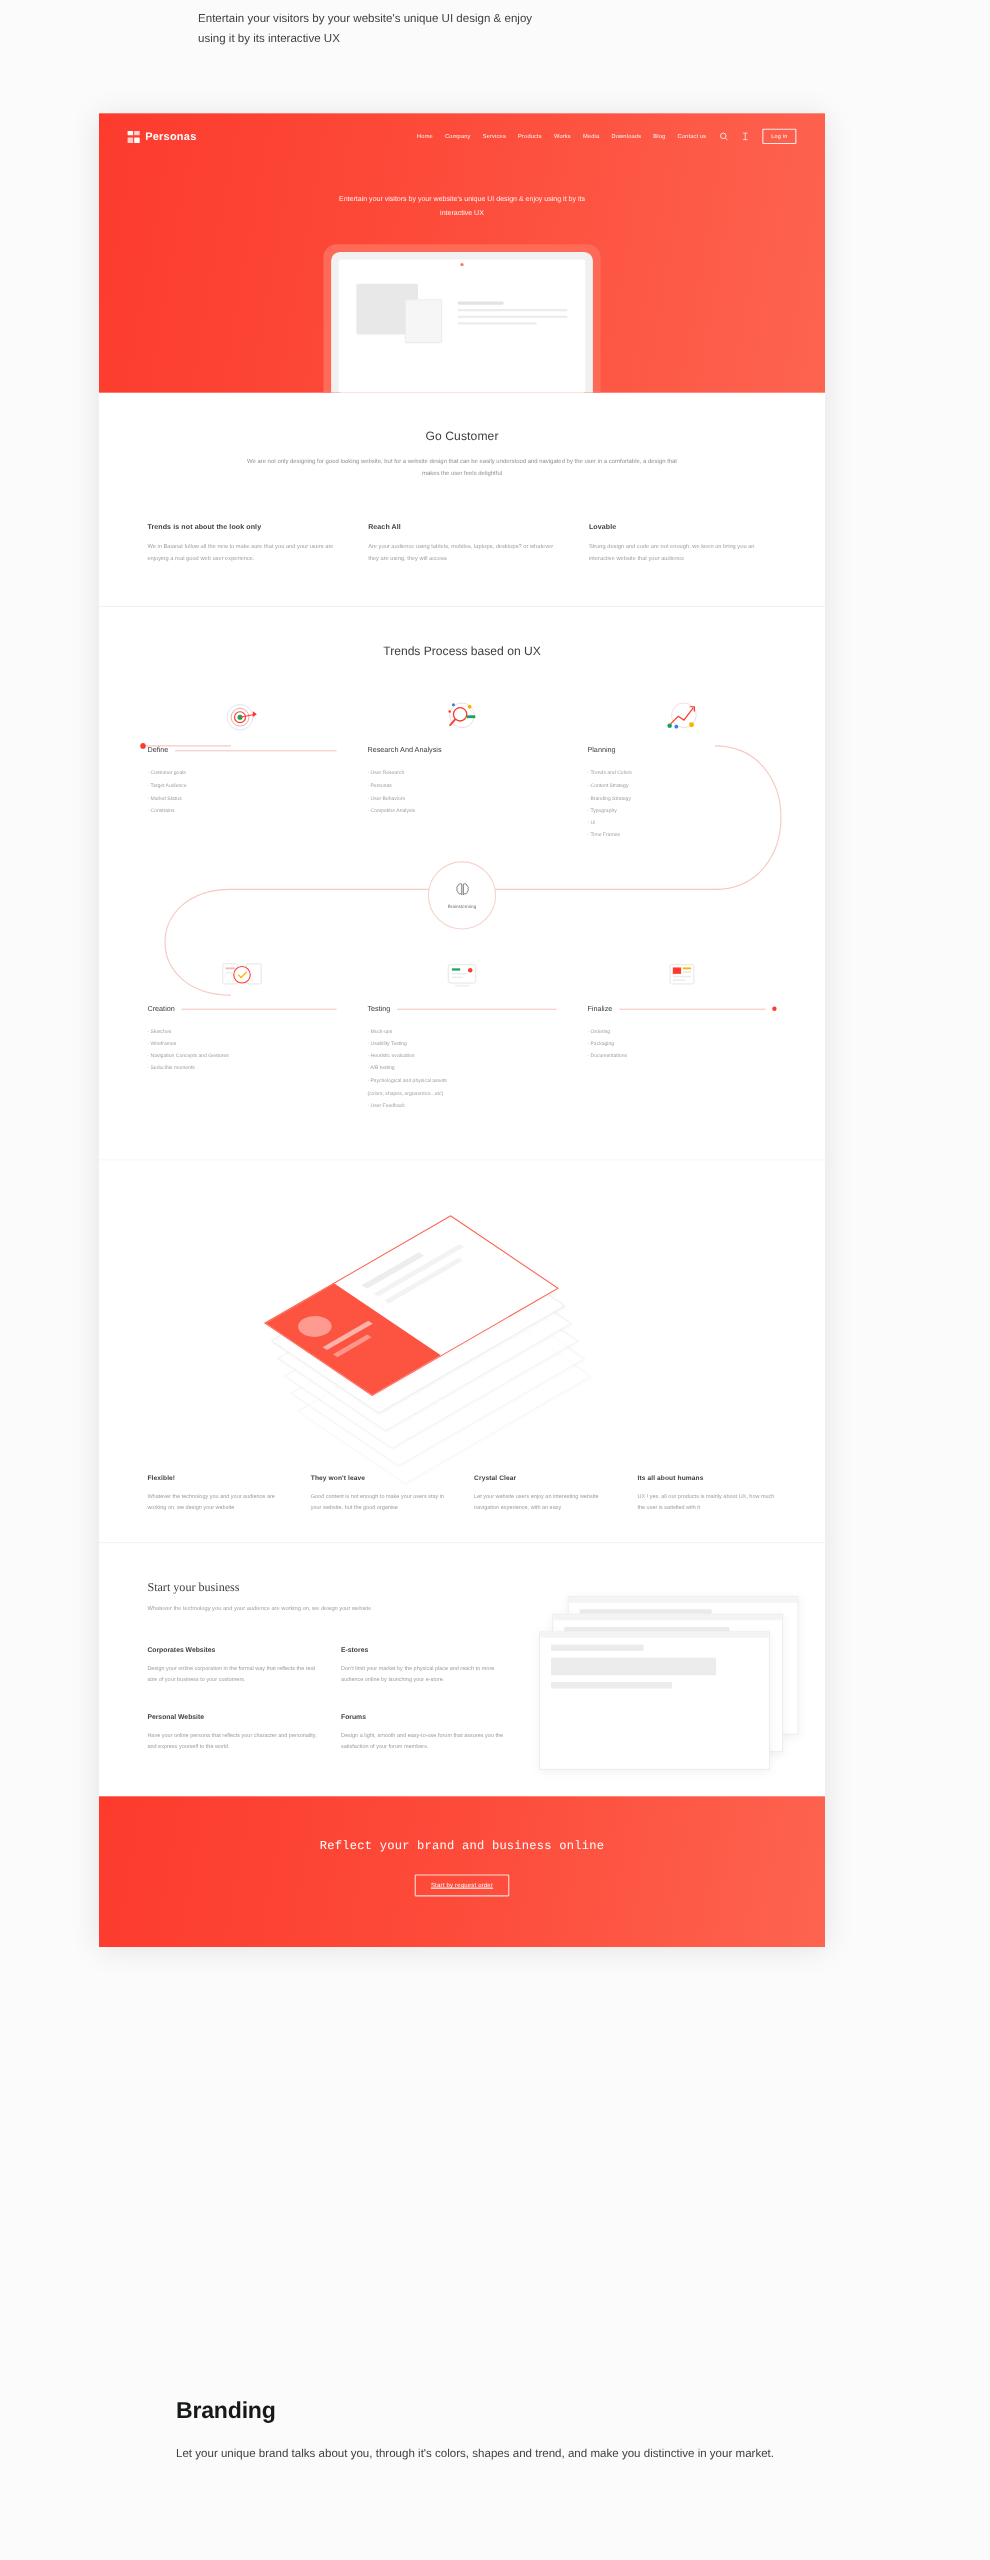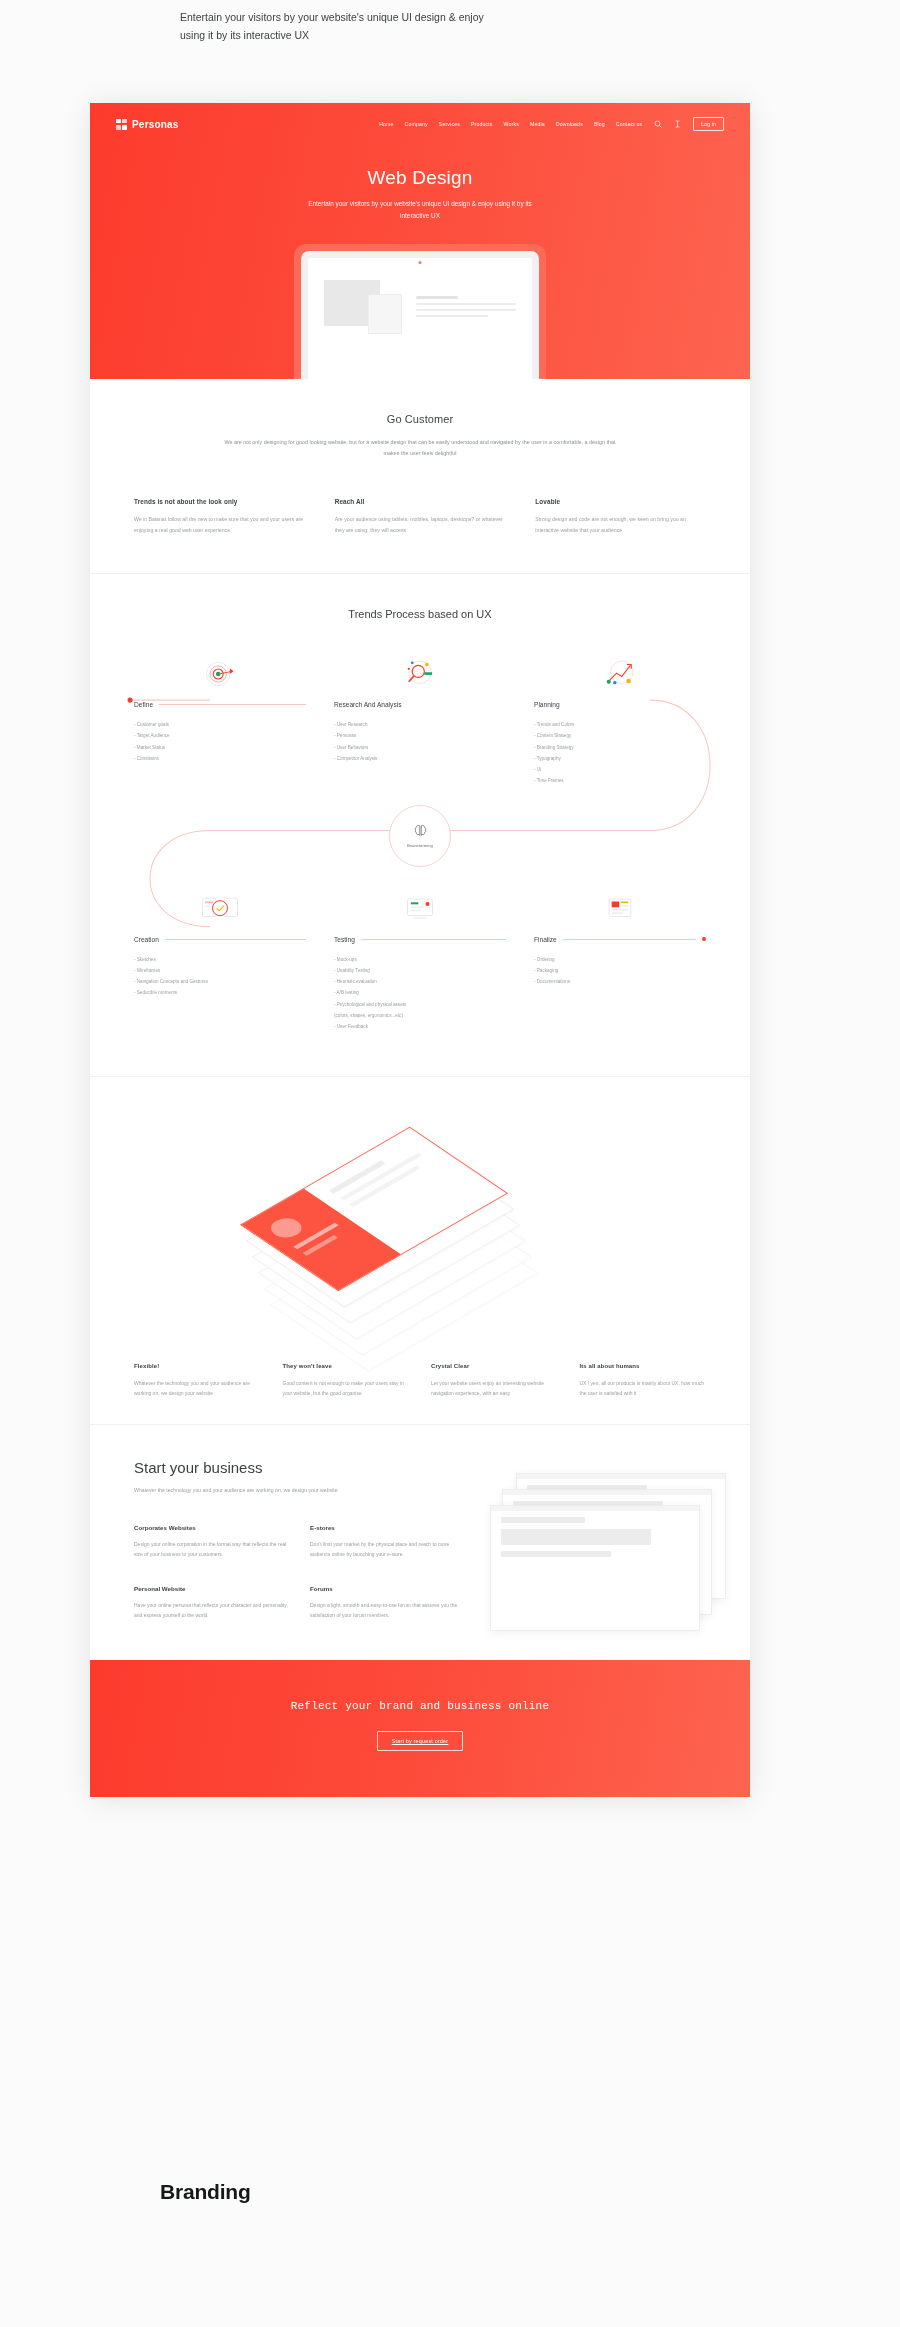--- a/index.html
+++ b/index.html
@@ -229,21 +229,21 @@
   }
 
   .cols-4 { display:flex; gap: 22px; margin-top: 6px; }
   .cols-4 .col { flex:1; }
   .cols-4 .col h4 { font-size: 6px; }
   .cols-4 .col p { font-size: 5px; }
 
   
   .sbiz { background:#fff; padding: 34px 44px 40px; display:flex; gap: 26px; }
   .sbiz-left { width: 330px; }
-  .sbiz h3 { font-size: 15px; font-weight: normal; color:#3c3f43; }
+  .sbiz h3 { font-size: 11px; font-weight: normal; color:#3c3f43;font-family:Liberation Serif, serif; }
   .sbiz .lead { font-size: 5.2px; line-height: 2; color:#9a9ea2; margin-top: 9px; }
   .sbiz-grid { display:grid; grid-template-columns: 1fr 1fr; gap: 26px 22px; margin-top: 28px; }
   .sbiz-grid h4 { font-size: 6.2px; font-weight: bold; color:#3c3f43; margin-bottom: 8px; }
   .sbiz-grid p { font-size: 5px; line-height: 2; color:#9a9ea2; }
 
   .sbiz-right { flex:1; position: relative; }
   .mock-win {
     position:absolute;
     background:#fff;
     border:1px solid #ededed;
@@ -329,21 +329,20 @@
         <span class="nav-icon">
           <svg width="7" height="8" viewBox="0 0 12 16" fill="none" stroke="#fff" stroke-width="1.3">
             <path d="M2 2h8M6 2v12M2 14h8"></path>
           </svg>
         </span>
         <span class="btn-login">Log in</span>
       </div>
     </nav>
 
     <div class="hero-body">
-      <h1 class="hero-title">Web Design</h1>
       <p class="hero-sub">Entertain your visitors by your website's unique UI design &amp; enjoy using it by its interactive UX</p>
 
       <div class="tablet-wrap">
         <div class="tablet-outer">
           <div class="tablet-inner">
             <div class="tablet-screen">
               <span class="tablet-dot"></span>
               <div class="ts-row">
                 <div class="ts-block-a"></div>
                 <div class="ts-block-b"></div>
@@ -645,13 +644,14 @@
   </section>
 
   <section class="cta">
     <h3>Reflect your brand and business online</h3>
     <a class="btn" href="#">Start by request order</a>
   </section>
 </div>
 
 <div class="branding">
   <h2>Branding</h2>
+  <p>Let your unique brand talks about you, through it's colors, shapes and trend, and make you distinctive in your market.</p>
 </div>
 
 </body></html>

